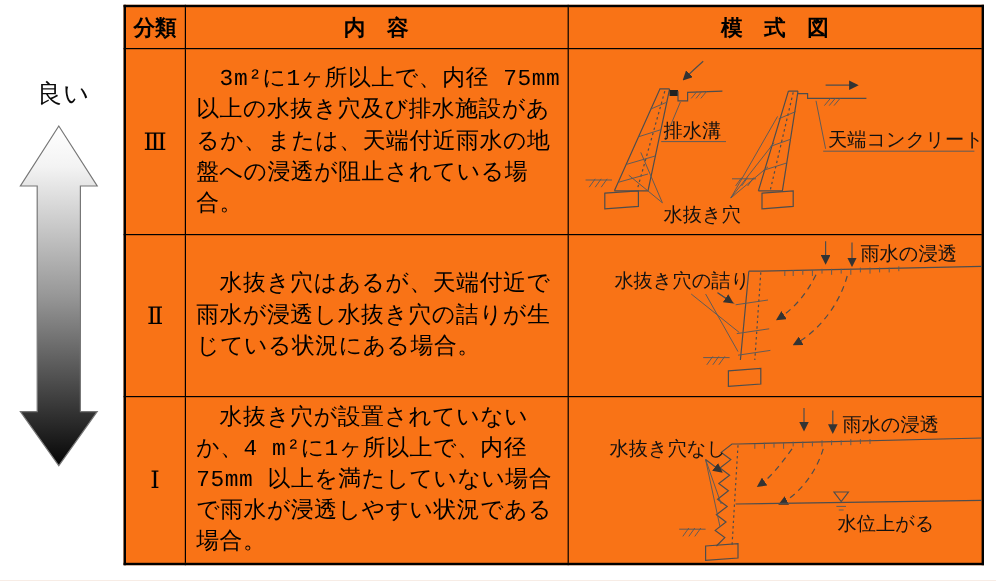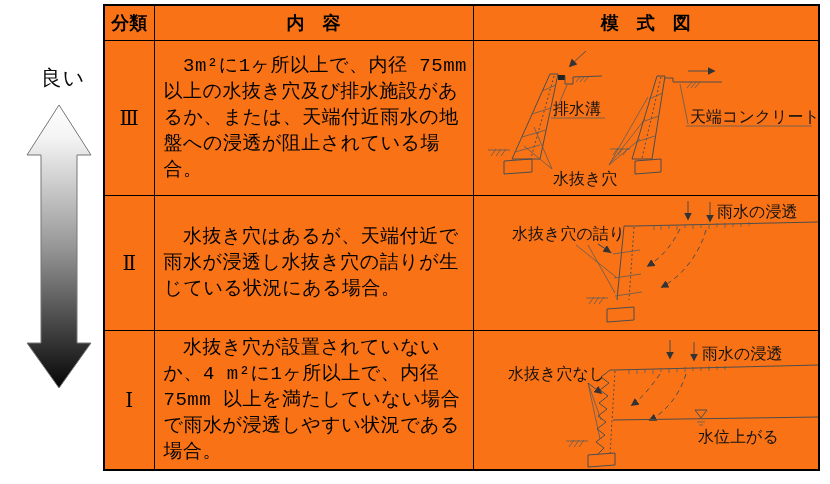--- a/index.html
+++ b/index.html
@@ -1,20 +1,20 @@
 <!DOCTYPE html>
 <html><head>
 <meta charset="utf-8">
 <style>
   * { margin:0; padding:0; box-sizing:border-box; }
   body { background:#e8e8e8; font-family:"Liberation Sans", sans-serif; }
   .page { position:relative; width:830px; height:484px; background:#ffffff; overflow:hidden; }
 
   
-  .gauge { position:absolute; left:16px; top:0; width:103px; height:484px; }
+  .gauge { position:absolute; left:6px; top:0; width:103px; height:484px; }
   .gauge-label { position:absolute; left:0; width:94px; text-align:center;
                  font-size:21px; color:#0a0a0a; letter-spacing:1px;
                  font-family:"Liberation Sans", sans-serif; }
   .gauge-label.top { top:64px; }
   .gauge-label.bottom { top:397px; }
   .gauge svg { position:absolute; left:0; top:0; }
 
   
   table.main { position:absolute; left:103px; top:4px; border-collapse:collapse;
                table-layout:fixed; width:715px; background:#f97316; border:2px solid #000; }

